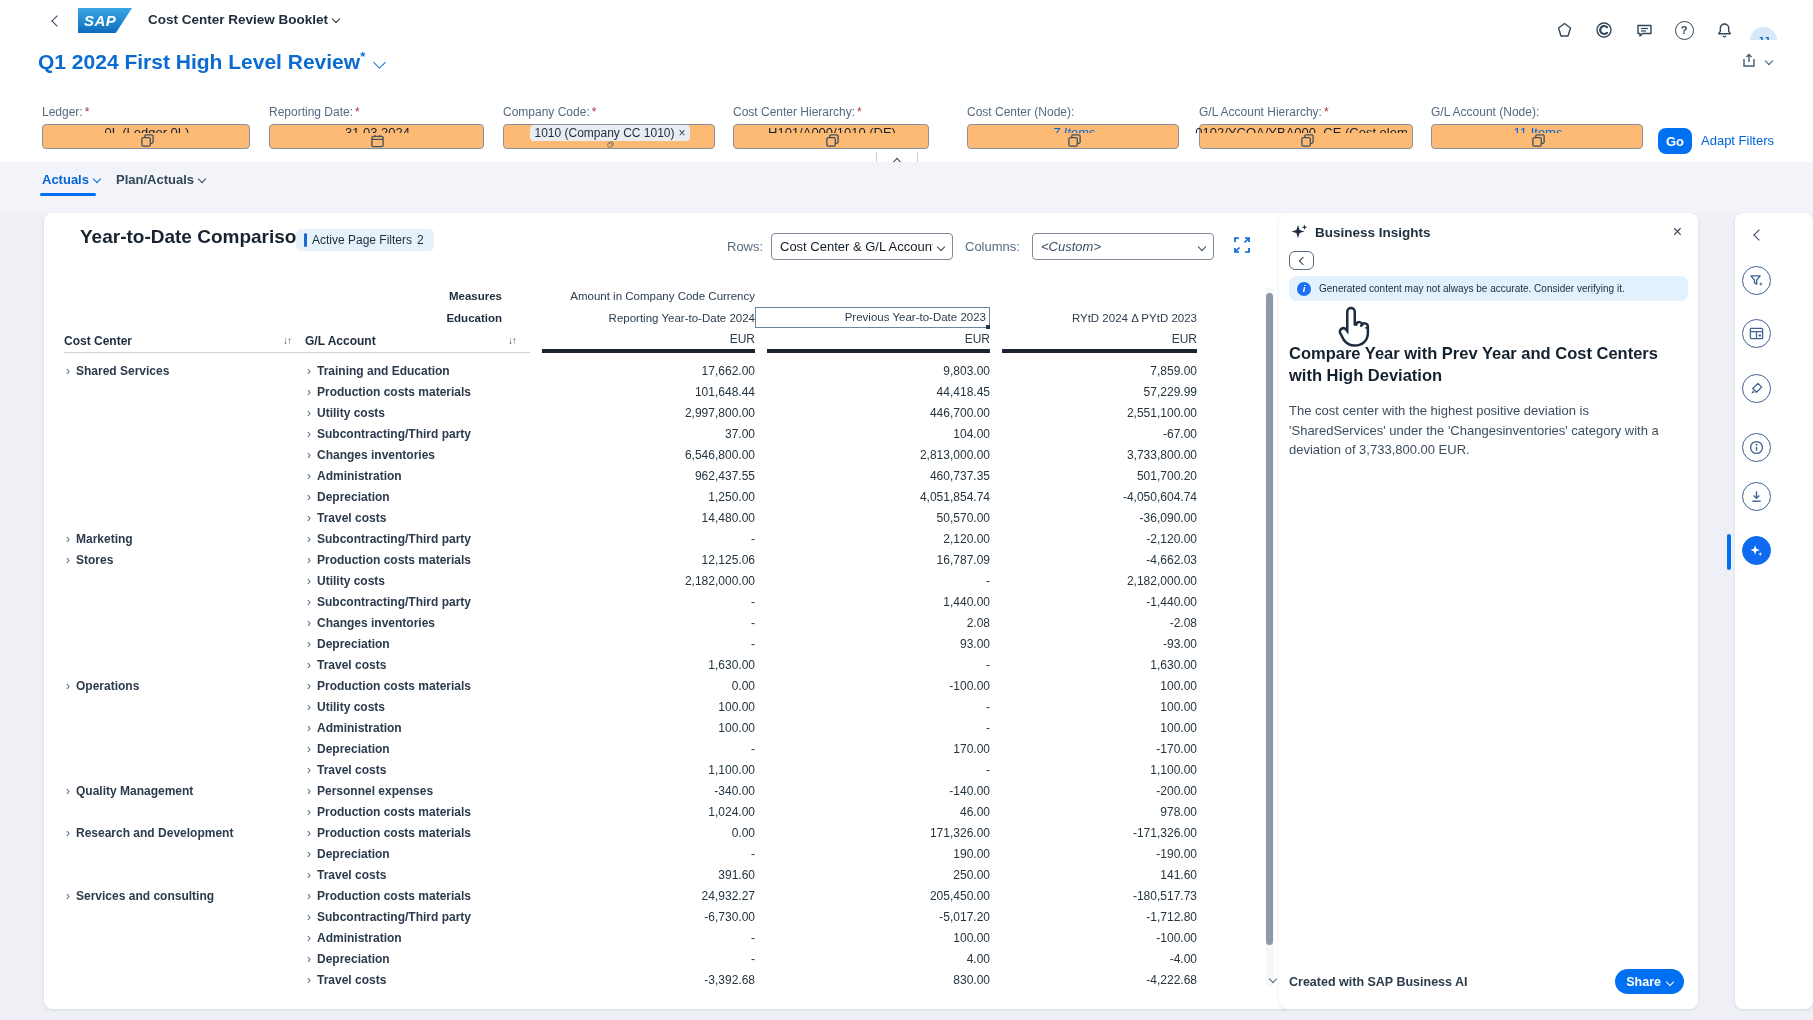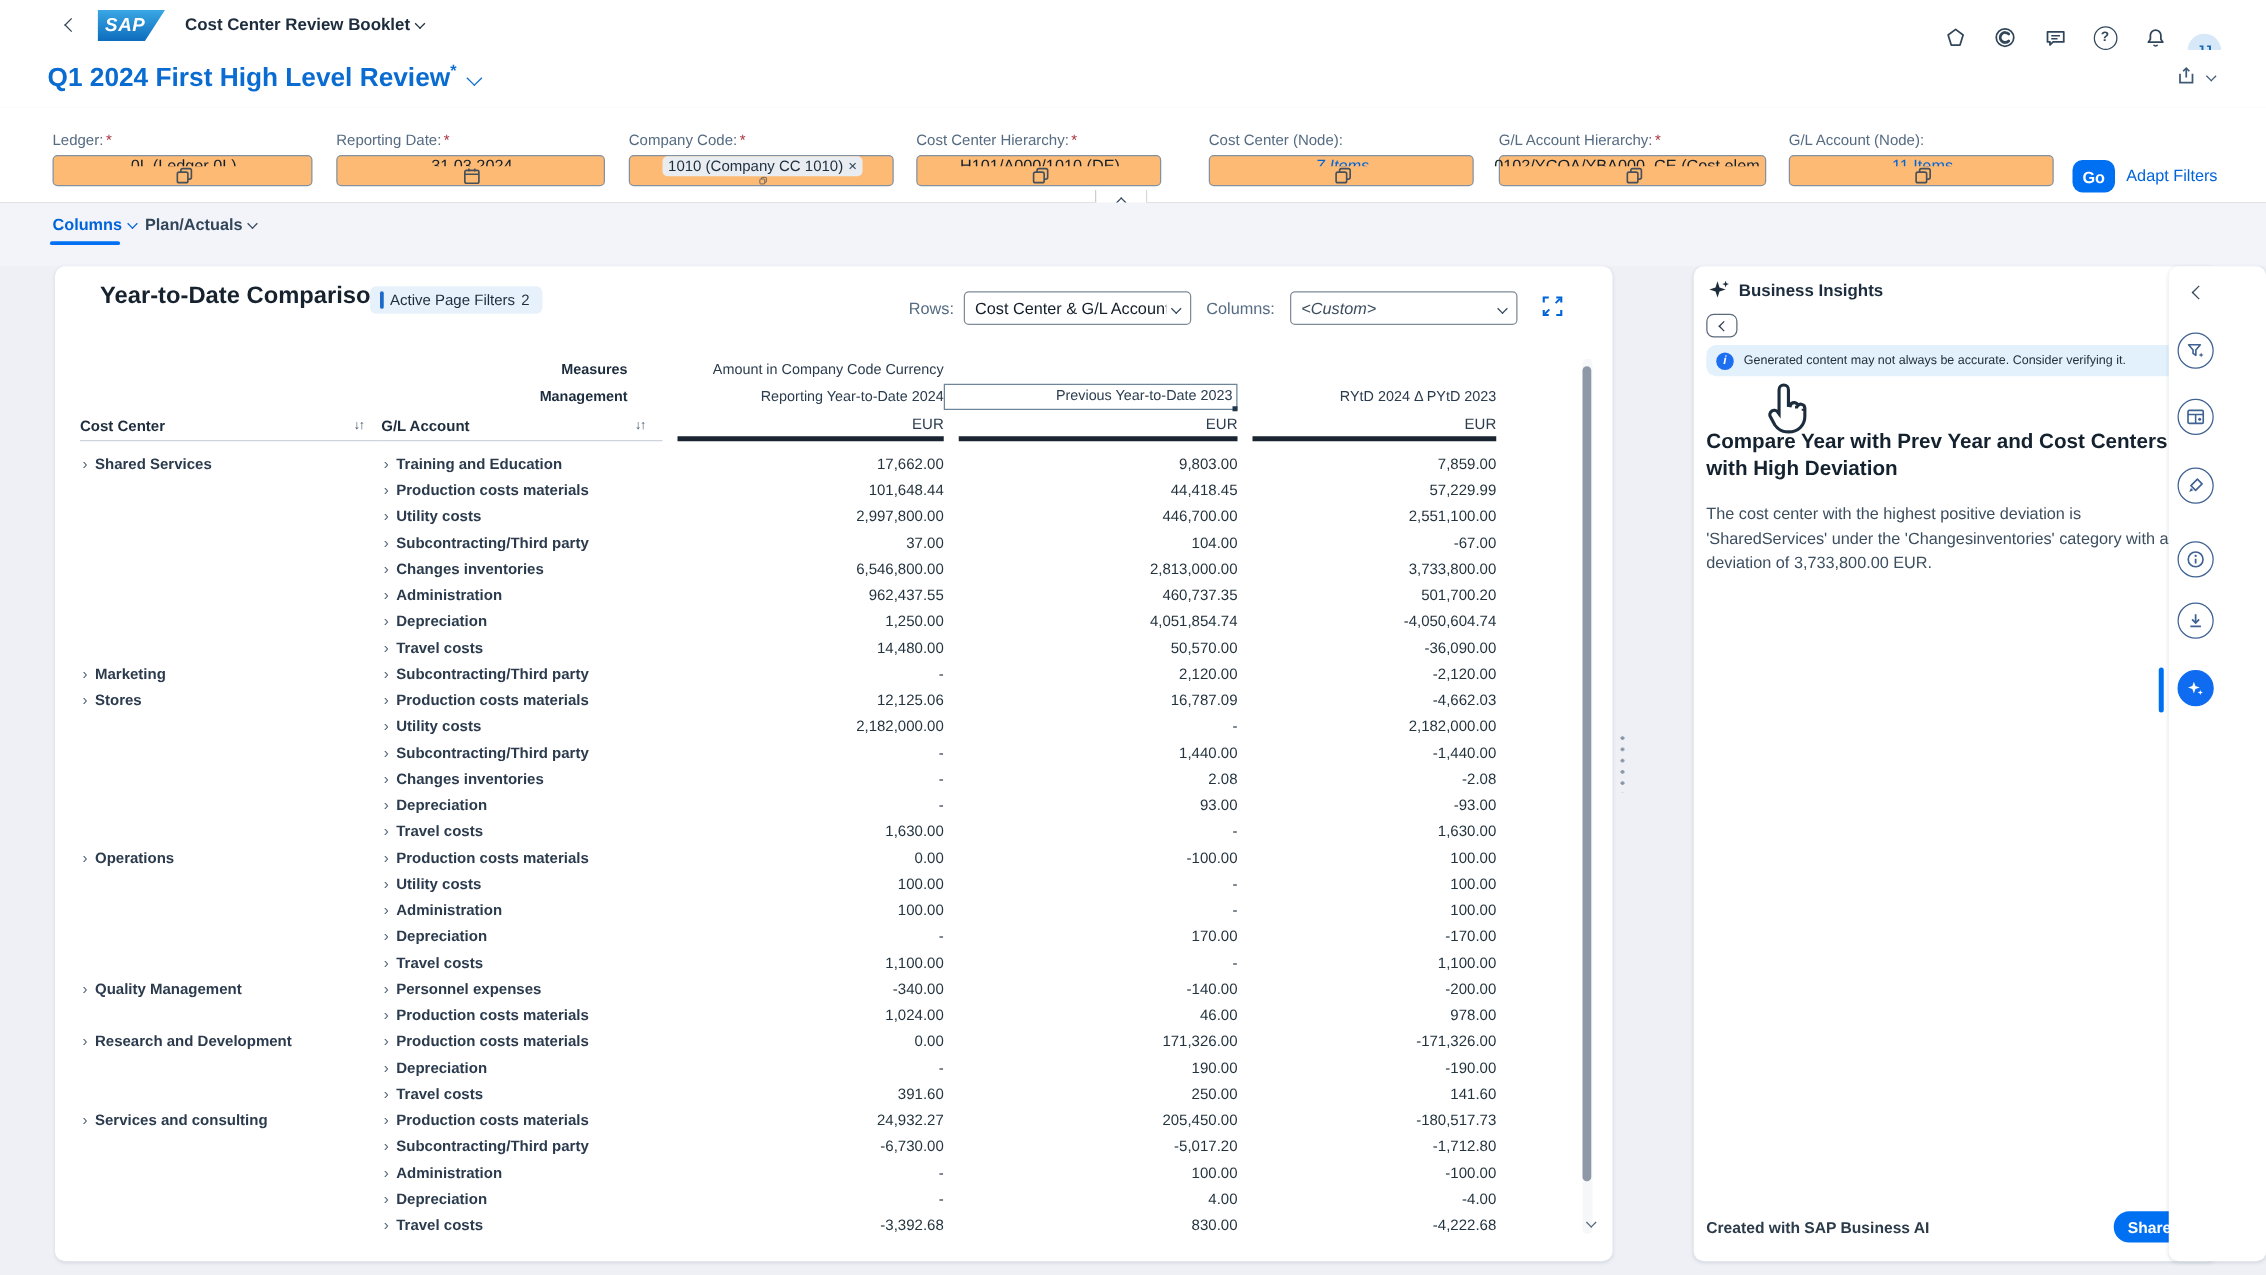--- a/index.html
+++ b/index.html
@@ -56,21 +56,21 @@
   #collapse-pill .chev{margin:3px 0 0 0;width:5px;height:5px;}
   
   #tabstrip{left:0;top:162px;width:1813px;height:51px;background:#f3f4f9;}
   .tab{position:absolute;top:10px;font-size:13px;font-weight:600;}
   #tab-actuals{left:42px;color:#0064d9;}
   #tab-plan{left:116px;color:#32465a;}
   #tab-underline{left:40px;top:31px;width:56px;height:3px;background:#0070f2;border-radius:2px;}
   
   .card{background:#fff;border-radius:8px;box-shadow:0 1px 3px rgba(34,54,73,.12);}
   #card-table{left:44px;top:213px;width:1246px;height:796px;}
-  #panel-insights{left:1355px;top:213px;width:419px;height:796px;}
+  #panel-insights{left:1279px;top:213px;width:419px;height:796px;}
   #rail{left:1735px;top:213px;width:78px;height:796px;}
   
   #tbl-title{left:36px;top:13px;font-size:19px;font-weight:700;color:#16222e;}
   #badge{left:252px;top:16px;height:22px;background:#e7f1fb;border-radius:5px;display:flex;align-items:center;padding:0 10px 0 8px;gap:5px;overflow:hidden;position:absolute;}
   #badge .bar{width:3px;height:14px;background:#1b6ac9;border-radius:2px;}
   #badge .t{font-size:12px;color:#1d2d3e;}
   #rows-label{left:683px;top:26px;font-size:13px;color:#556b82;}
   #cols-label{left:921px;top:26px;font-size:13px;color:#556b82;}
   .selectbox{position:absolute;top:20px;height:27px;width:182px;border:1px solid #7f8b98;border-radius:4px;background:#fff;display:flex;align-items:center;box-sizing:border-box;padding:0 8px;font-size:13px;color:#131e29;}
   .selectbox .val{flex:1;white-space:nowrap;overflow:hidden;}
@@ -259,21 +259,21 @@
       </div>
   </div>
   <div id="go-btn" class="abs">Go</div>
   <div id="adapt-filters" class="abs">Adapt Filters</div>
 </div>
 <div id="collapse-pill" class="abs">
     <span class="chev up"></span>
   </div>
 
 <div id="tabstrip" class="abs">
-  <div id="tab-actuals" class="tab"><span>Columns</span><span class="chev sm"></span></div>
+  <div id="tab-actuals" class="tab"><span>Actuals</span><span class="chev sm"></span></div>
   <div id="tab-plan" class="tab"><span>Plan/Actuals</span><span class="chev sm"></span></div>
   <div id="tab-underline" class="abs"></div>
 </div>
 
 <div id="card-table" class="abs card">
   <div id="tbl-title" class="abs">Year-to-Date Comparison</div>
   <div id="badge">
     <span class="bar"></span>
     <span class="t">Active Page Filters</span>
     <span class="t">2</span>
@@ -298,21 +298,21 @@
   <div id="thead" class="abs">
     <div class="grid hrow1">
       <div class="hcell"></div>
       <div class="hcell hb">Measures</div>
       <div class="hcell num">Amount in Company Code Currency</div>
       <div class="hcell"></div>
       <div class="hcell"></div>
     </div>
     <div class="grid hrow2">
       <div class="hcell"></div>
-      <div class="hcell hb">Management</div>
+      <div class="hcell hb">Education</div>
       <div class="hcell num">Reporting Year-to-Date 2024</div>
       <div class="hcell num selcell">Previous Year-to-Date 2023</div>
       <div class="hcell num">RYtD 2024 Δ PYtD 2023</div>
     </div>
     <div class="grid hrow3">
       <div class="colhead">
           <span>Cost Center</span>
           <span class="sort">↓↑</span>
         </div>
       <div class="colhead">

